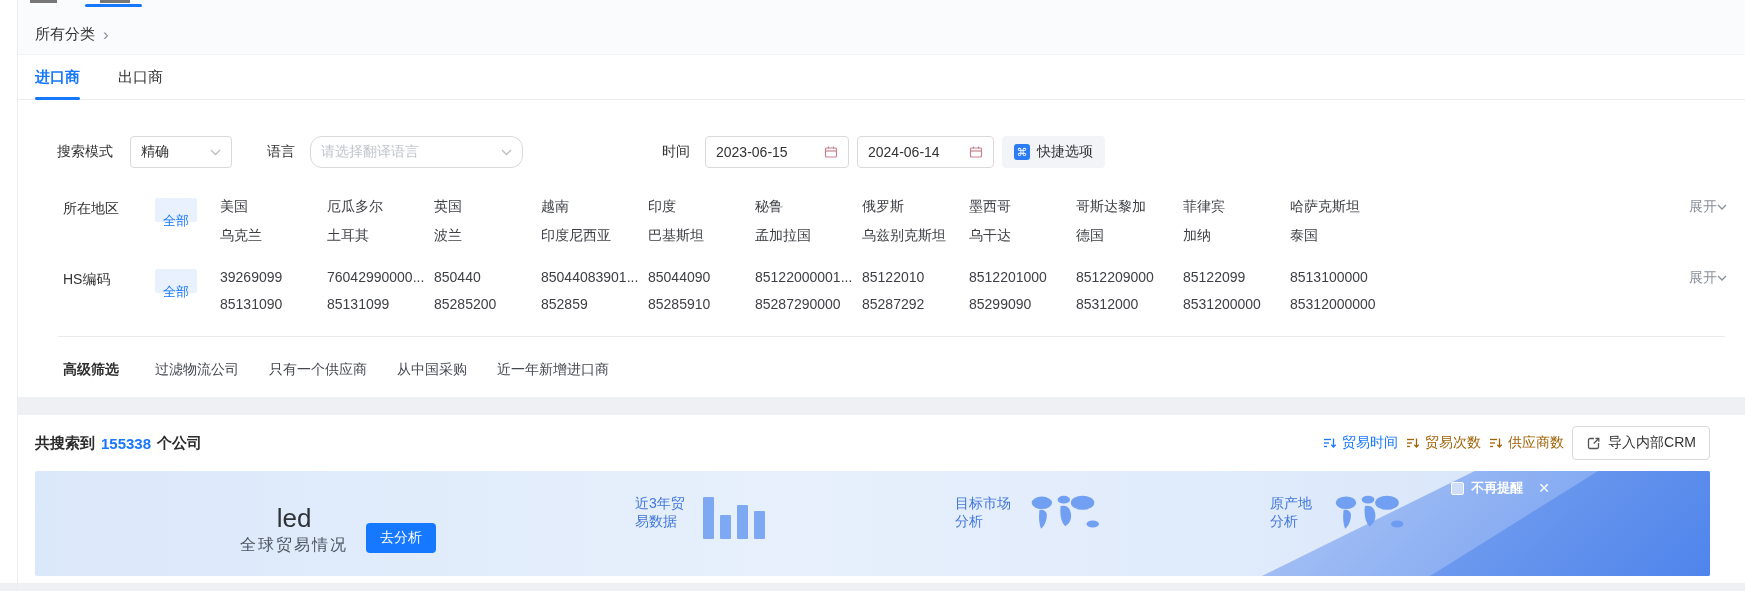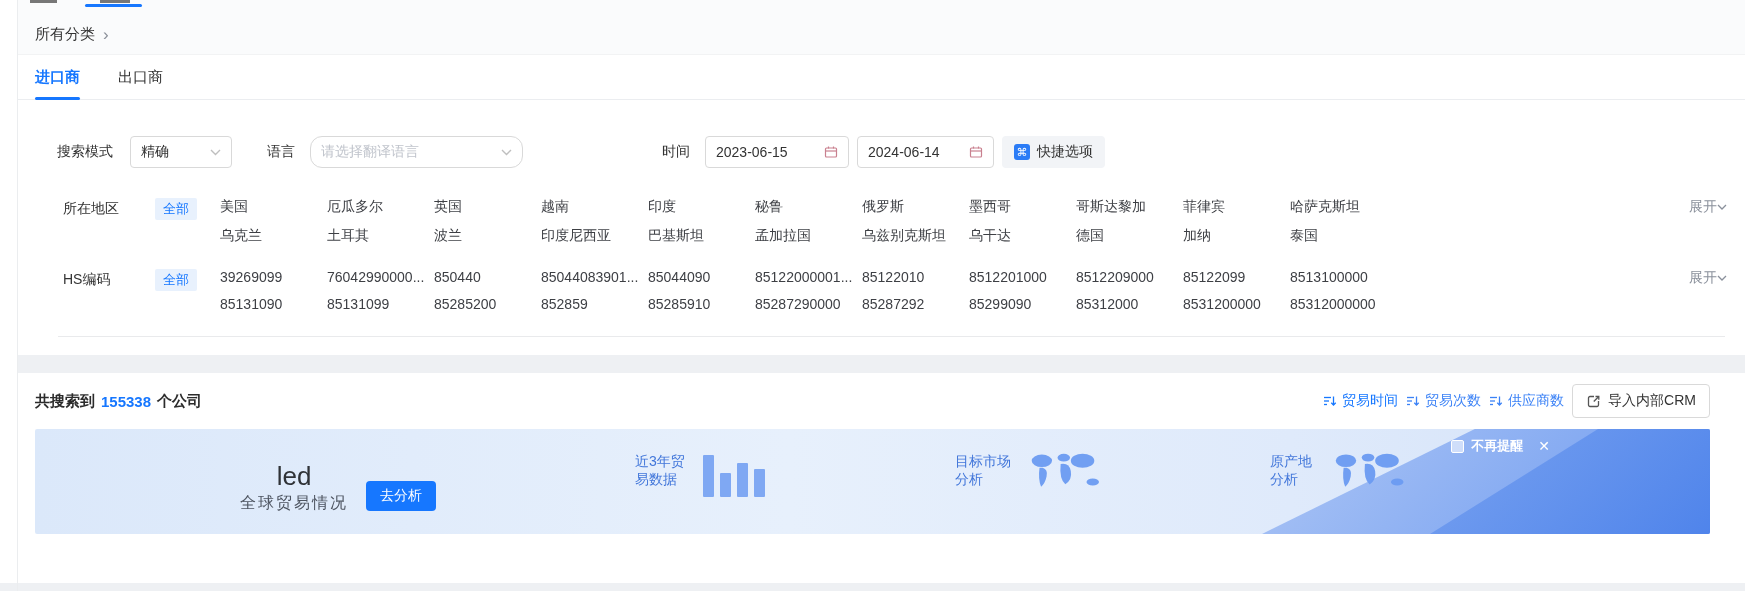--- a/index.html
+++ b/index.html
@@ -36,39 +36,39 @@
   .chev-svg { flex:0 0 auto; }
   .dateinput { height:32px; border:1px solid #d9d9d9; border-radius:4px; display:flex; align-items:center; justify-content:space-between; padding:0 10px; background:#fff; cursor:pointer; }
   .d1 { width:144px; margin-right:8px; }
   .d2 { width:137px; margin-right:8px; }
   .quickbtn { height:32px; background:#f2f4f7; border-radius:4px; display:flex; align-items:center; gap:7px; padding:0 12px; cursor:pointer; }
   .quick-ico { width:16px; height:16px; background:#2b7cf6; color:#fff; border-radius:3px; font-size:11px; line-height:16px; text-align:center; }
 
   .frow { display:flex; align-items:flex-start; padding-left:45px; margin-top:30px; }
   .frow.hs { margin-top:24px; }
   .frow .flab { width:72px; padding-top:2px; }
-  .alltag { margin-left:20px; background:#e8f1fd; color:#1677ff; font-size:13px; height:22px; line-height:22px; padding:0 8px; border-radius:2px; cursor:pointer; flex:0 0 auto; }
+  .alltag { margin-left:20px; background:#e8f1fd; color:#1677ff; font-size:13px; height:22px; line-height:22px; padding:12px 8px; border-radius:2px; cursor:pointer; flex:0 0 auto; }
   .grid { margin-left:23px; display:grid; grid-template-columns:repeat(11,107px); row-gap:11px; }
   .cell { color:#3d3f44; white-space:nowrap; overflow:hidden; cursor:pointer; }
   .expand { margin-left:auto; padding-right:18px; color:#8a909b; display:flex; align-items:center; cursor:pointer; flex:0 0 auto; }
 
   .divider { height:1px; background:#e9eaec; margin:24px 20px 0 40px; }
 
   .advrow { display:flex; align-items:center; padding-left:45px; margin-top:24px; gap:30px; }
   .advlabel { font-weight:bold; color:#2e2e2e; margin-right:6px; }
   .advopt { color:#454850; cursor:pointer; }
 
   .grayband { height:18px; background:#eef0f3; }
   .graybottom { height:8px; background:#eef0f3; position:absolute; bottom:0; left:0; right:0; }
 
   .resultbar { height:56px; background:#fff; display:flex; align-items:center; padding:0 35px 0 17px; }
   .rescount { font-size:15px; font-weight:bold; color:#2c2c2c; display:flex; align-items:center; gap:6px; }
   .rescount .num { color:#1677ff; }
   .resright { margin-left:auto; display:flex; align-items:center; gap:8px; }
-  .sortitem { display:flex; align-items:center; gap:5px; color:#3b82f6; cursor:pointer; }
+  .sortitem { display:flex; align-items:center; gap:5px; color:#a16207; cursor:pointer; }
   .sortitem.active { color:#1677ff; }
   .crmbtn { height:34px; border:1px solid #d9d9d9; border-radius:4px; background:#fff; display:flex; align-items:center; gap:7px; padding:0 13px; color:#333; cursor:pointer; }
 
   .banner { position:relative; margin:0 35px 0 17px; height:105px; border-radius:2px; overflow:hidden;
             background:linear-gradient(90deg,#dbe8fa 0%,#e7f0fc 45%,#dfeafb 75%,#d3e2f8 100%); }
   .wedge-a { position:absolute; top:0; right:0; width:560px; height:100%;
              background:linear-gradient(135deg,#b9cef6 0%,#6d9af0 100%);
              clip-path:polygon(58% 0,100% 0,100% 100%,20% 100%); }
   .wedge-b { position:absolute; top:0; right:0; width:560px; height:100%;
              background:linear-gradient(135deg,#8fb3f3 0%,#4a80ea 100%);
@@ -223,20 +223,27 @@
       <div class="expand">
         <span>展开</span>
         <svg width="10" height="6" viewBox="0 0 10 6">
             <polyline points="1,1 5,5 9,1" fill="none" stroke="#8a909b" stroke-width="1.3"></polyline>
           </svg>
       </div>
     </div>
 
     <div class="divider"></div>
 
+    <div class="advrow">
+      <span class="advlabel">高级筛选</span>
+      <span class="advopt">过滤物流公司</span>
+      <span class="advopt">只有一个供应商</span>
+      <span class="advopt">从中国采购</span>
+      <span class="advopt">近一年新增进口商</span>
+    </div>
   </div>
 
   <div class="grayband"></div>
 
   <div class="resultbar">
     <div class="rescount">
       <span>共搜索到</span>
       <span class="num">155338</span>
       <span>个公司</span>
     </div>

